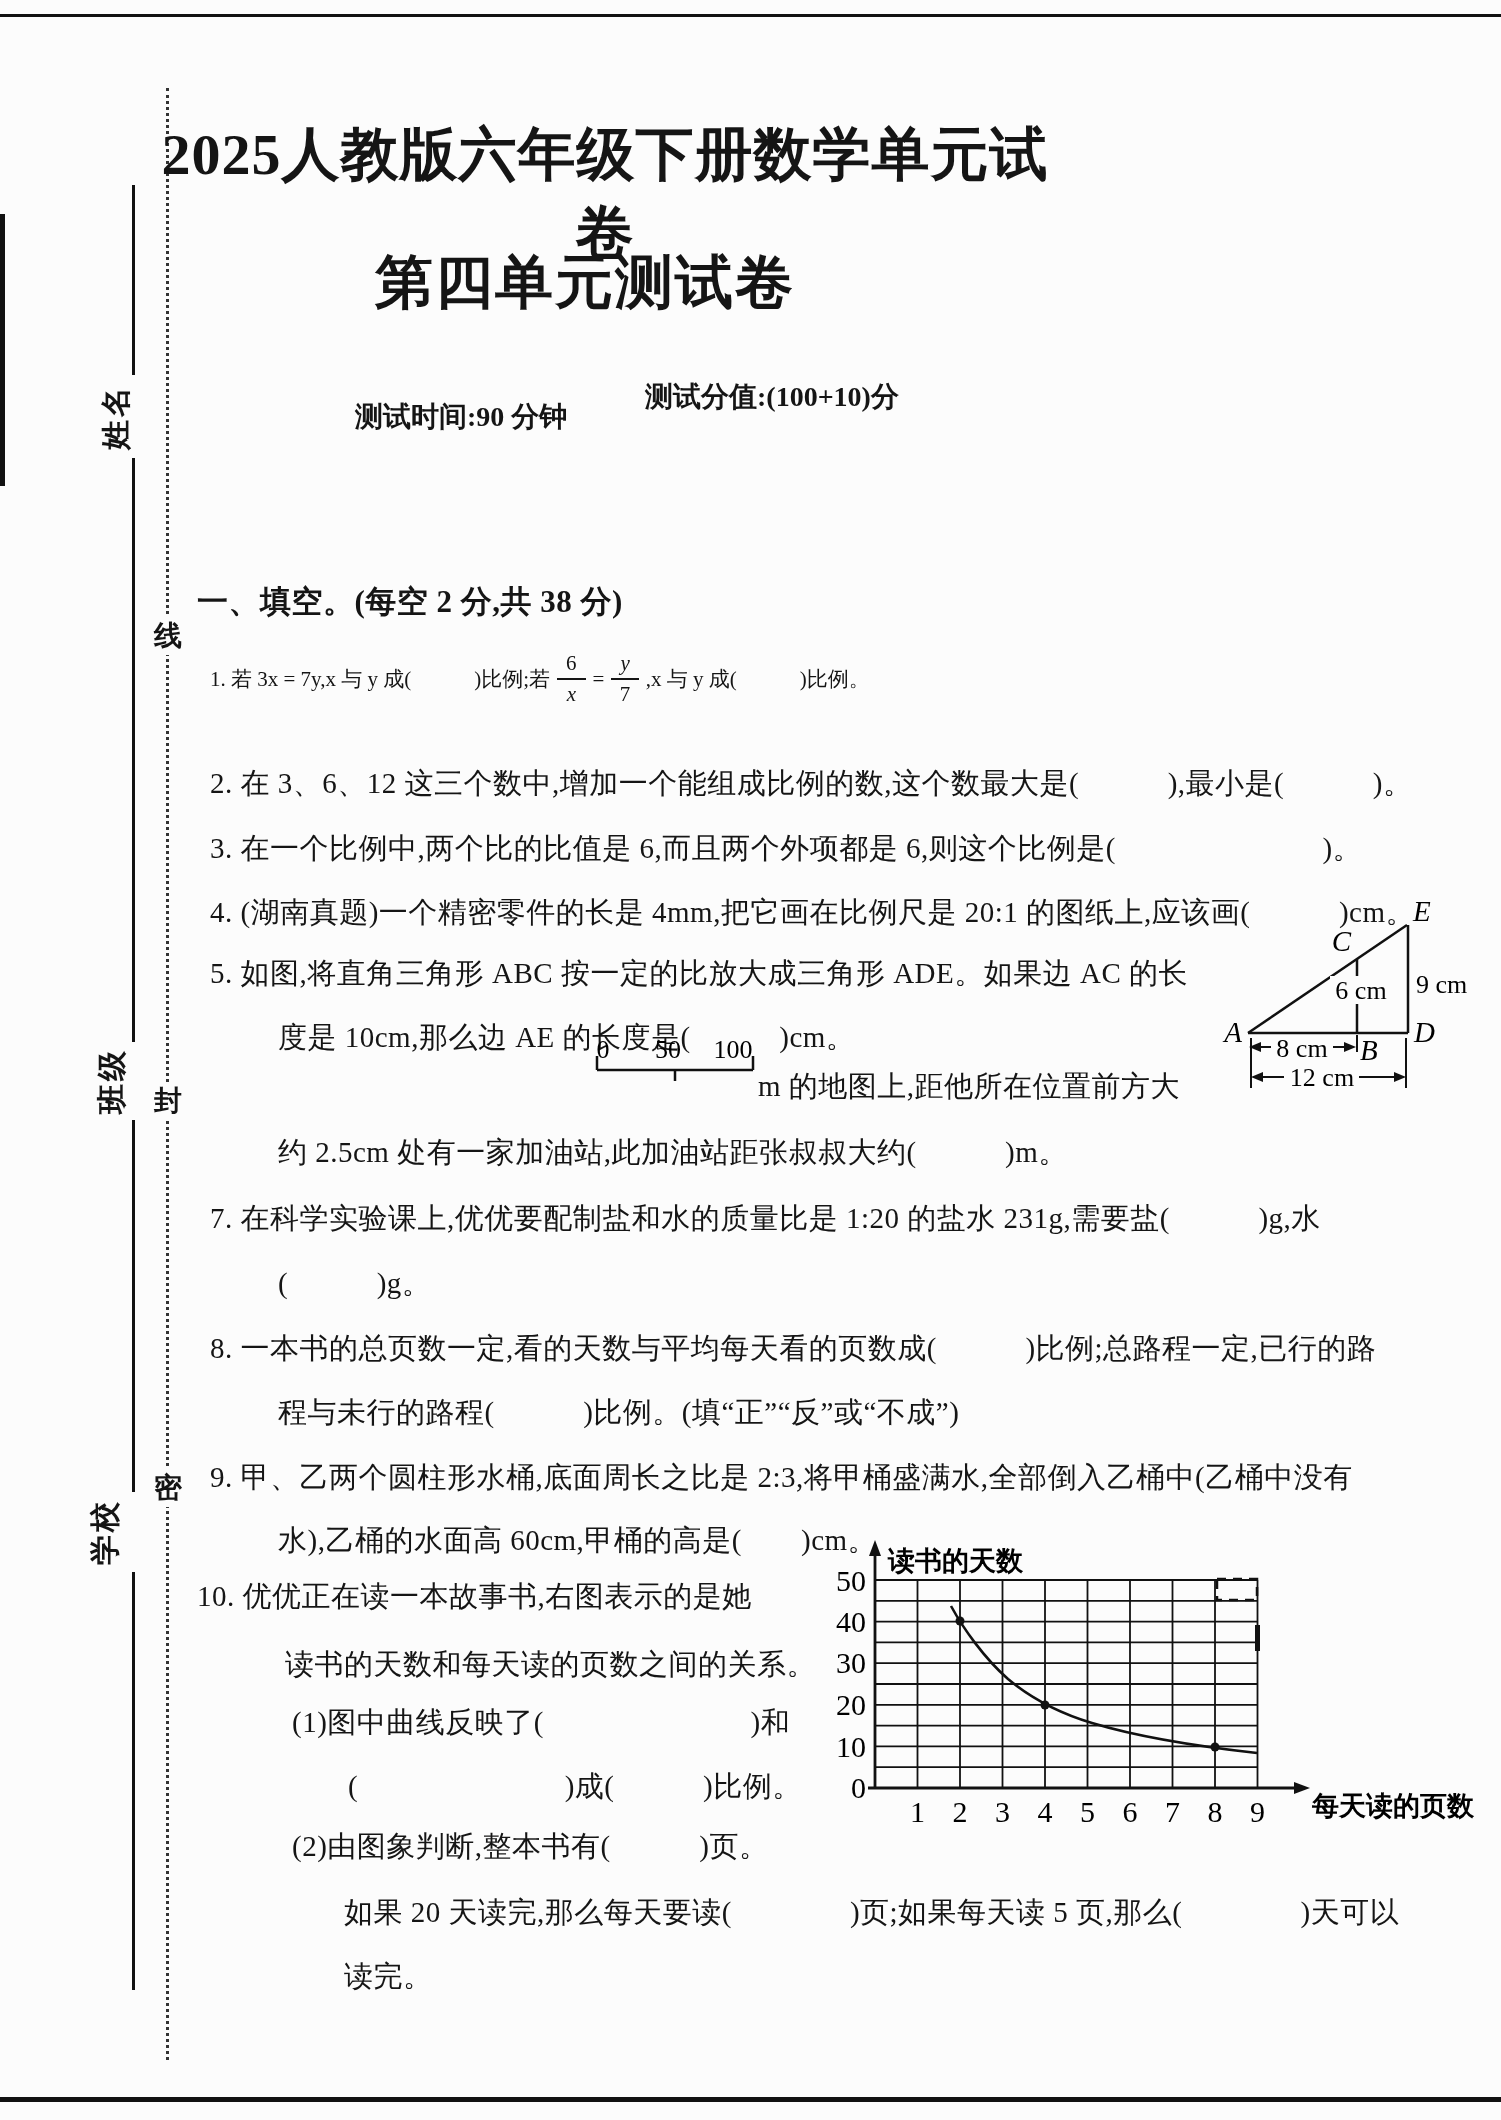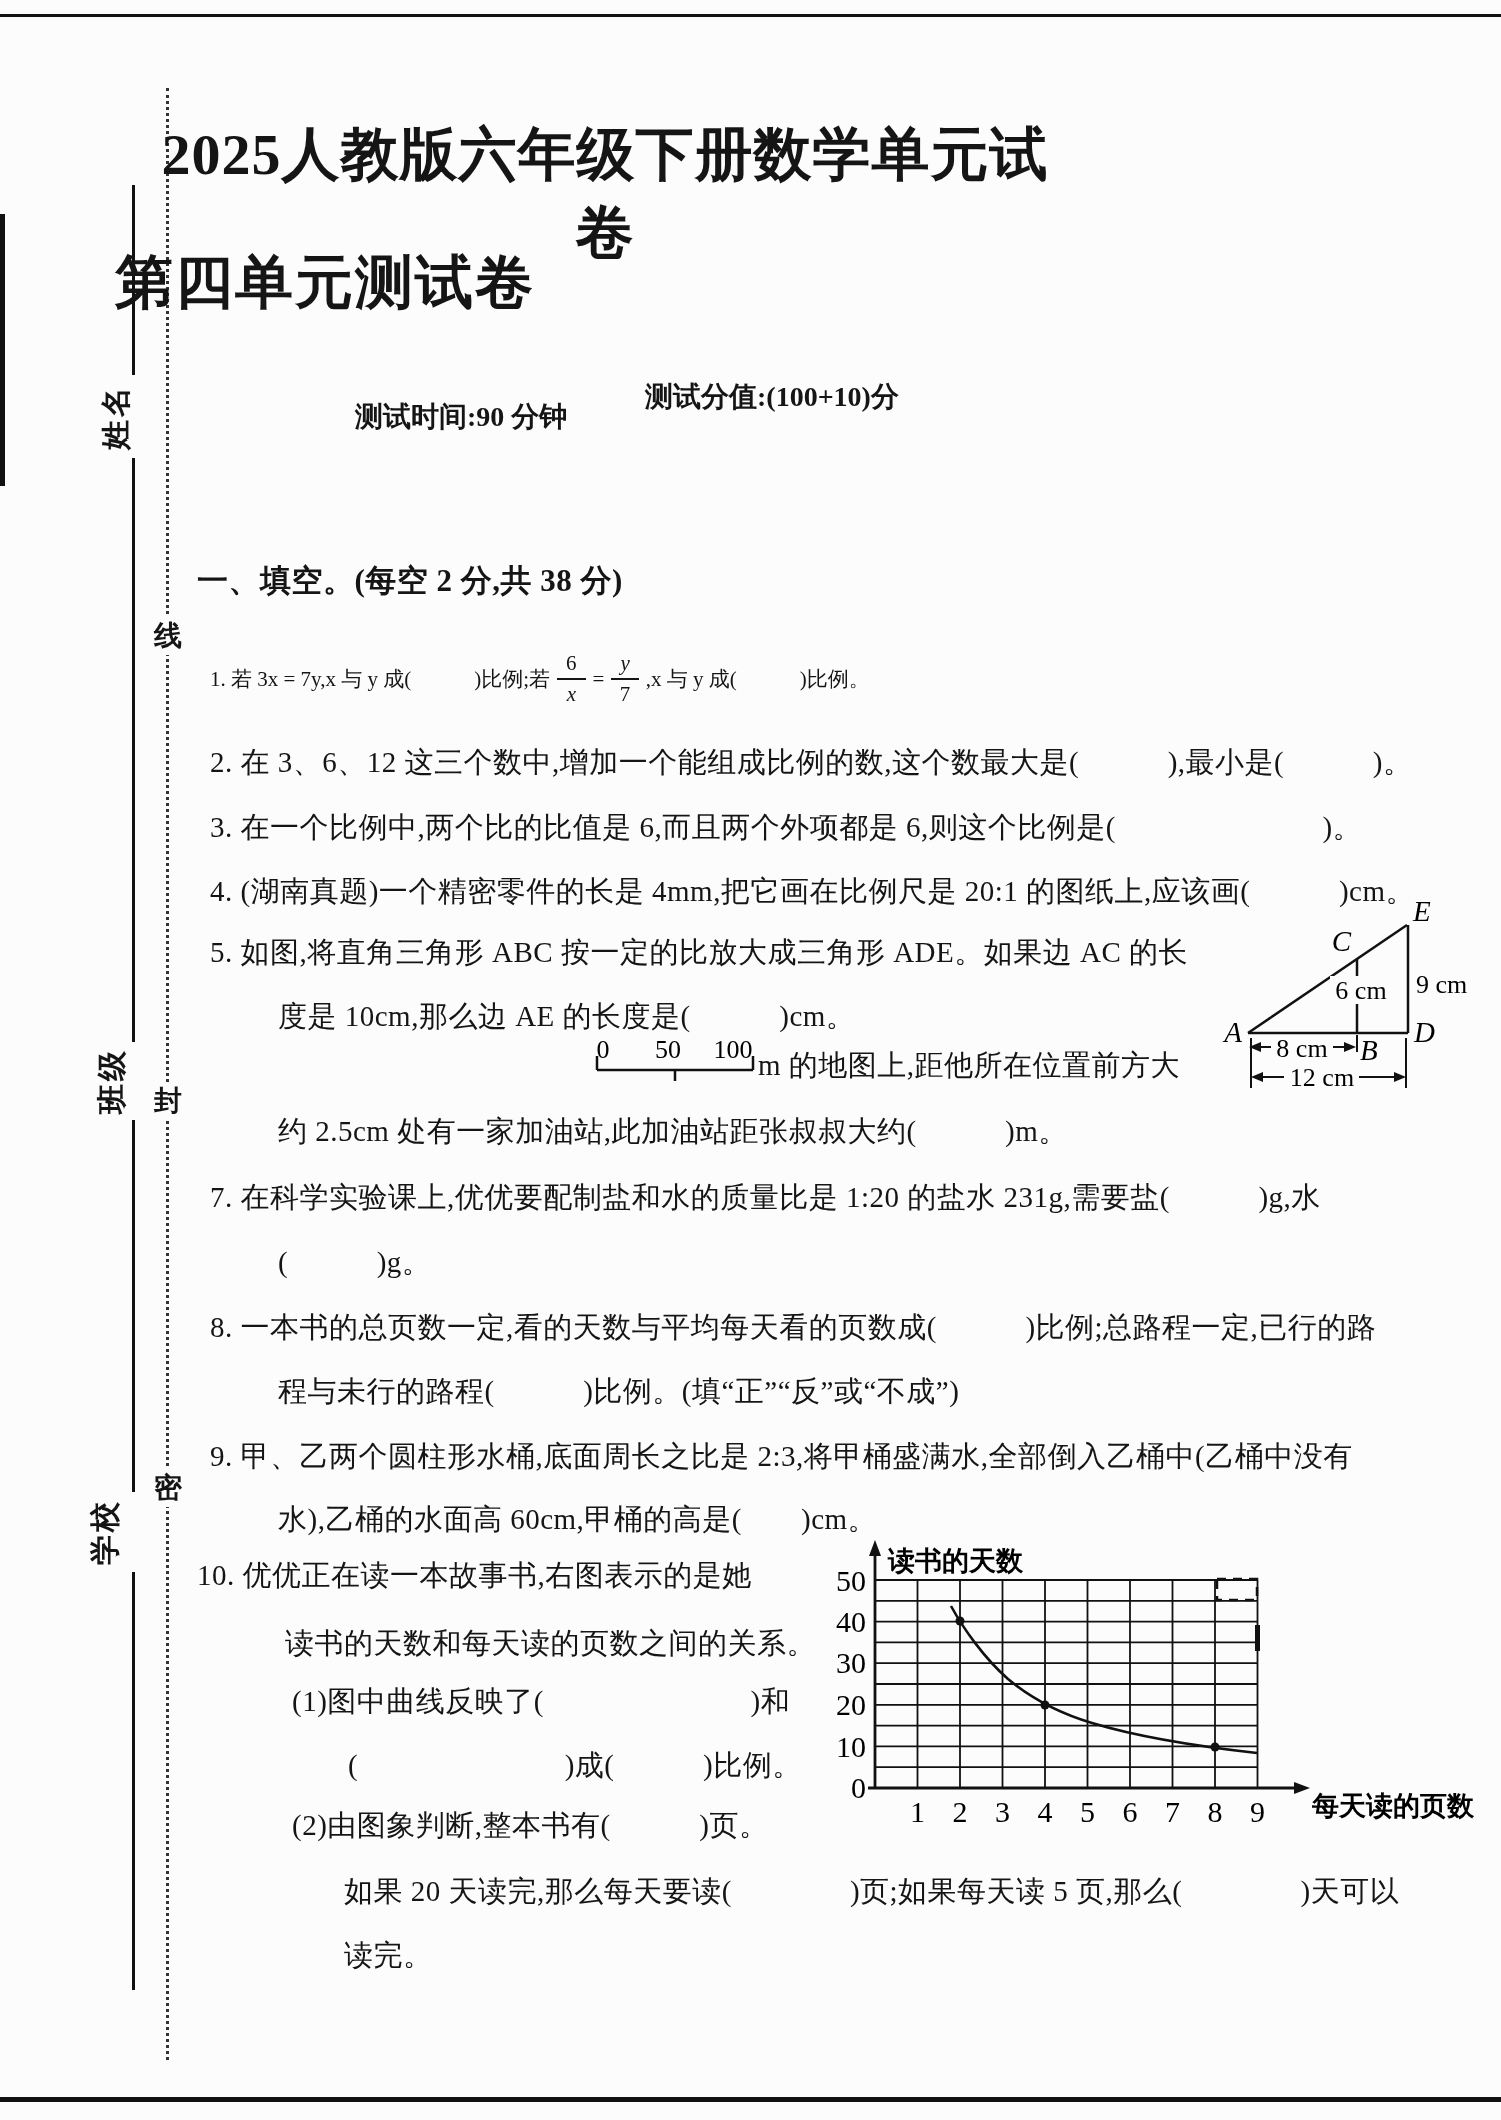--- a/index.html
+++ b/index.html
@@ -1,29 +1,29 @@
 <!DOCTYPE html>
 <html><head>
 <meta charset="utf-8">
 <style>
   html,body{margin:0;padding:0;background:#e9e9e9;}
   #page{position:relative;width:1501px;height:2120px;background:#fcfcfc;
         font-family:"Liberation Serif",serif;color:#151515;overflow:hidden;}
   .hline{position:absolute;background:#111;}
-  .line{position:absolute;white-space:nowrap;font-size:29px;letter-spacing:0.5px;}
+  .line{position:absolute;white-space:nowrap;font-size:29px;letter-spacing:0.5px;margin-top:21px;}
   .bold{font-weight:bold;}
   .vlabel{position:absolute;width:96px;height:44px;display:flex;align-items:center;justify-content:center;
           font-size:30px;font-weight:bold;letter-spacing:3px;transform:rotate(-90deg);}
   .wline{position:absolute;left:132px;width:3px;background:#111;}
   .fold{position:absolute;left:166px;top:88px;height:1972px;width:0;border-left:3px dotted #333;}
   .seal{position:absolute;left:149px;width:38px;text-align:center;font-size:28px;font-weight:bold;
         background:#fcfcfc;z-index:2;}
   .title1{position:absolute;left:135px;top:116px;width:940px;text-align:center;
           font-size:58px;font-weight:bold;letter-spacing:1px;}
-  .title2{position:absolute;left:115px;top:244px;width:940px;text-align:left;
+  .title2{position:absolute;left:115px;top:244px;width:940px;text-align:center;
           font-size:58px;font-weight:bold;letter-spacing:2px;}
   .info{position:absolute;top:378px;font-size:28px;font-weight:bold;white-space:nowrap;}
   .score-wrap{position:absolute;left:200px;top:416px;width:1290px;border:5px double #111;background:#fcfcfc;}
   .score-wrap table{border-collapse:collapse;width:100%;table-layout:fixed;}
   .score-wrap td{border:2px solid #111;height:49px;text-align:center;
                  font-size:28px;font-weight:bold;padding:0;}
   .frac{display:inline-block;text-align:center;vertical-align:middle;margin:0 7px;line-height:1.1;}
   .frac .num{display:block;border-bottom:2.5px solid #151515;padding:0 9px 3px;}
   .frac .den{display:block;padding-top:3px;}
   .it{font-style:italic;}

